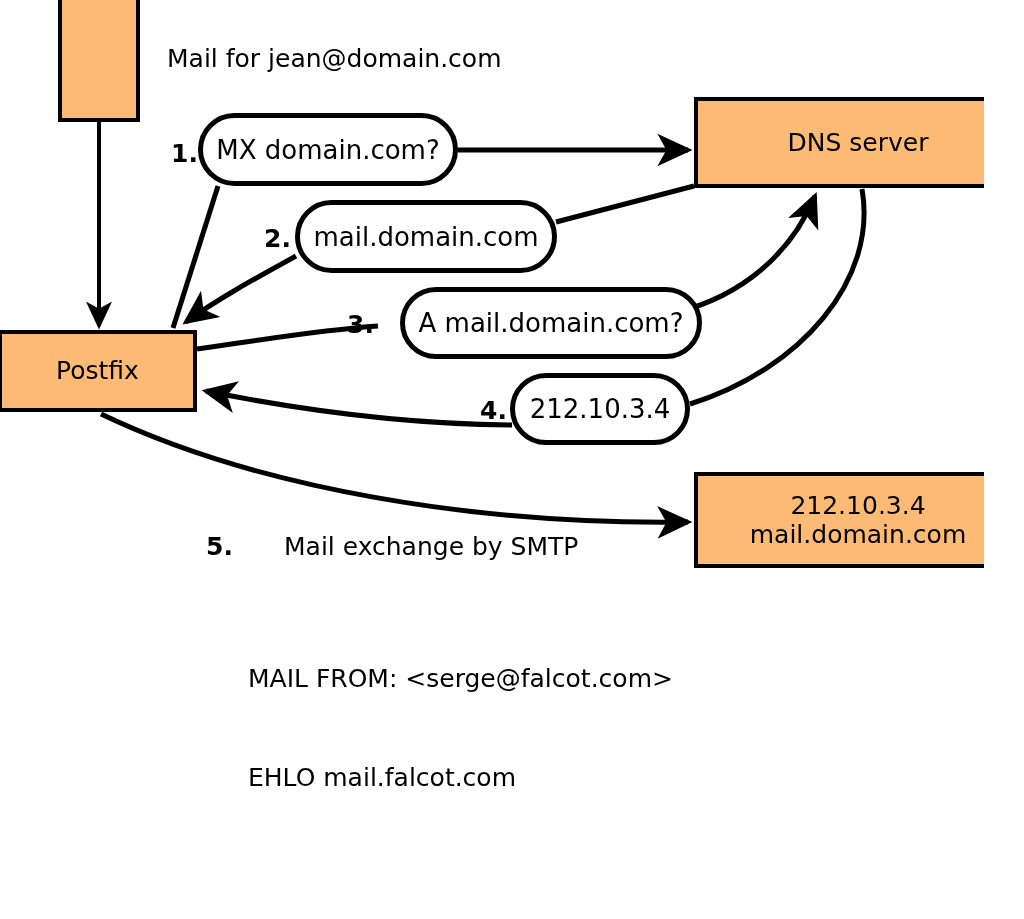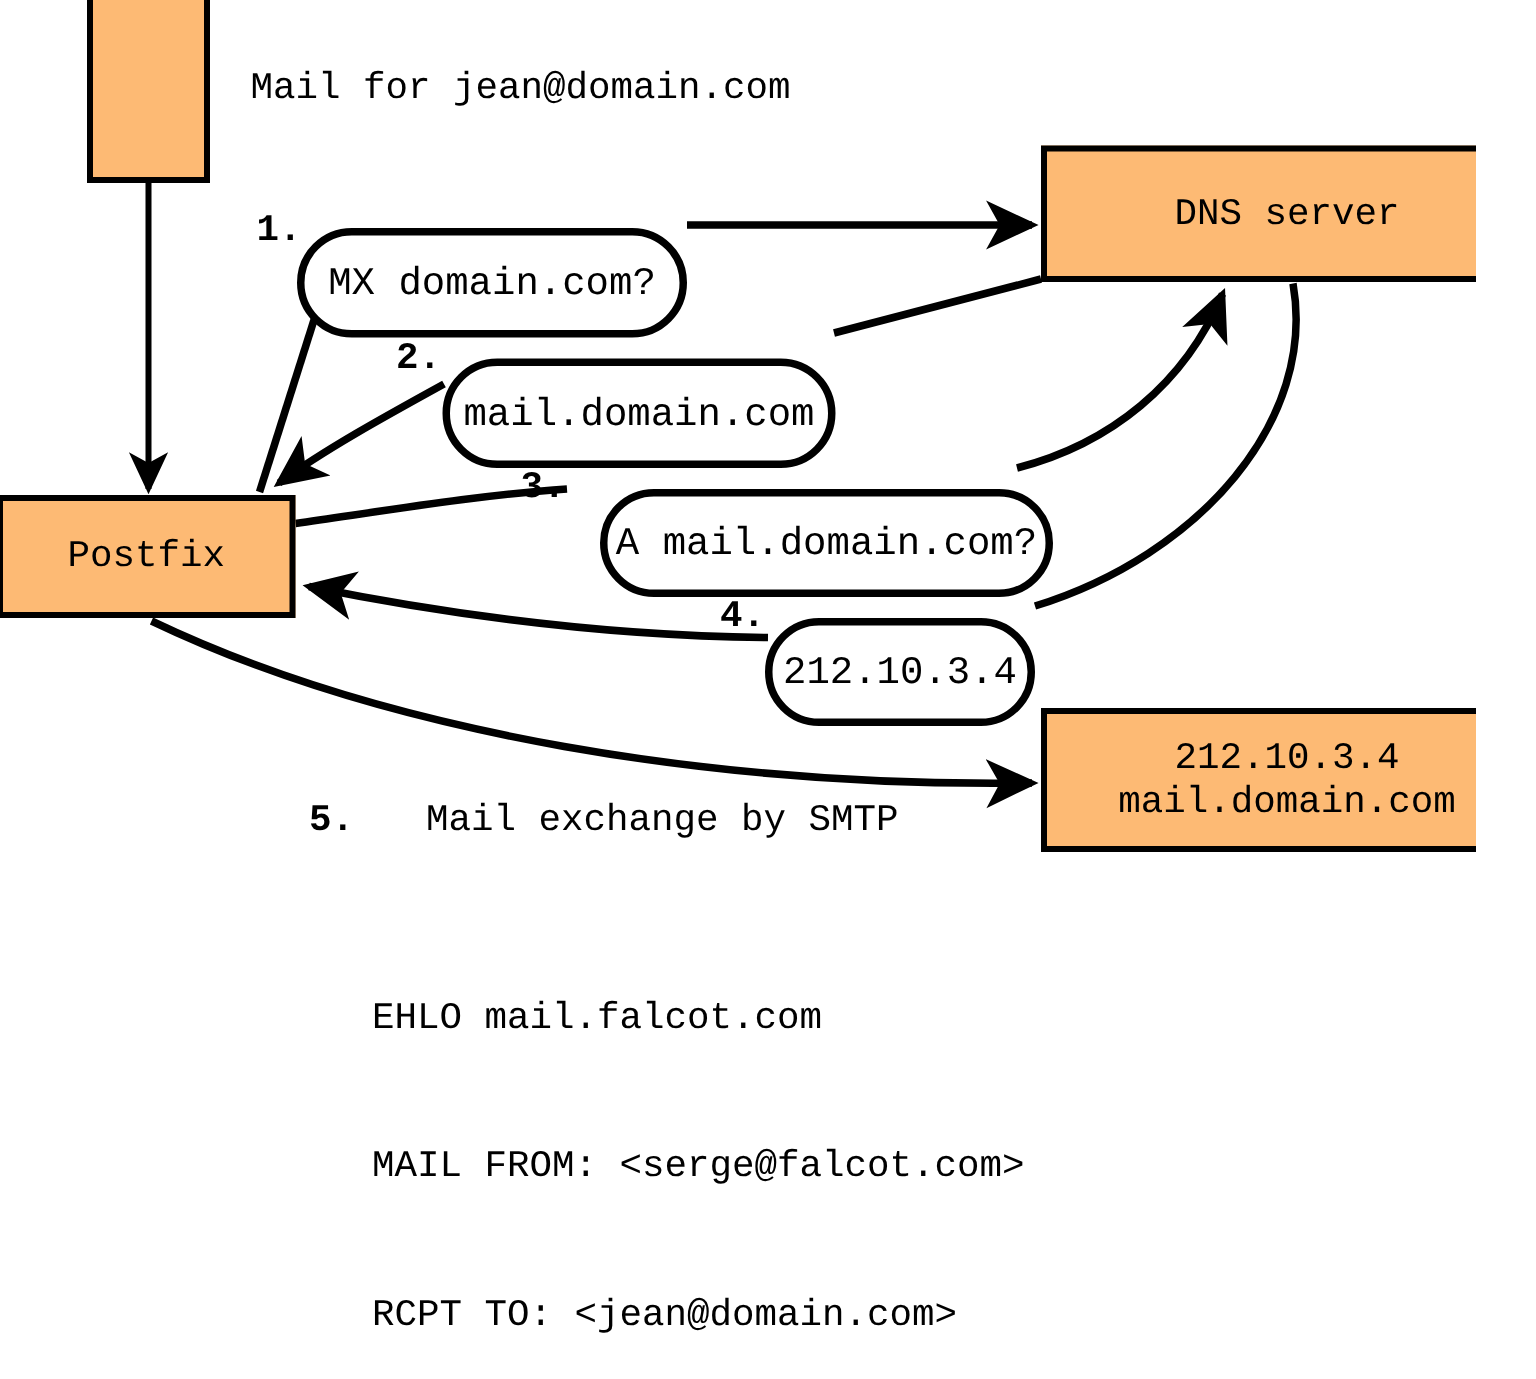--- a/index.html
+++ b/index.html
@@ -11,21 +11,20 @@
   body {
     font-family: "DejaVu Sans", "Liberation Sans", sans-serif;
     color: #000000;
   }
   #canvas {
     position: relative;
     width: 984px;
     height: 919px;
     background: #ffffff;
     overflow: hidden;
-    font-family: Liberation Mono, monospace;
   }
   #wires {
     position: absolute;
     left: 0;
     top: 0;
     width: 1024px;
     height: 919px;
   }
   .node-rect {
     position: absolute;
@@ -45,21 +44,20 @@
     box-sizing: border-box;
     border: 5px solid #000000;
     background: #ffffff;
     border-radius: 999px;
     display: flex;
     align-items: center;
     justify-content: center;
     font-size: 26px;
     z-index: 4;
     white-space: nowrap;
-    margin-top: 39px;
   }
   .step-num {
     position: absolute;
     font-size: 25px;
     font-weight: bold;
     z-index: 5;
     white-space: nowrap;
   }
   .plain-text {
     position: absolute;
@@ -151,23 +149,22 @@
 
   <div class="step-num" style="left:480px; top:396px;">4.</div>
   <div class="pill" style="left:510px; top:373px; width:180px; height:72px;">
     <span>212.10.3.4</span>
   </div>
 
   <div class="step-num" style="left:206px; top:532px;">5.</div>
   <div class="smtp-label" style="left:248px; top:532px;margin-left:36px;">Mail exchange by SMTP</div>
 
   <div class="smtp-block" style="left:248px; top:596px;">
+    <span class="smtp-line">MAIL FROM: &lt;serge@falcot.com&gt;</span>
     <span class="smtp-line">EHLO mail.falcot.com</span>
-    <span class="smtp-line">MAIL FROM: &lt;serge@falcot.com&gt;</span>
-    <span class="smtp-line">RCPT TO: &lt;jean@domain.com&gt;</span>
     
     
     
     
     
     
     
   </div>
 
 </div>

